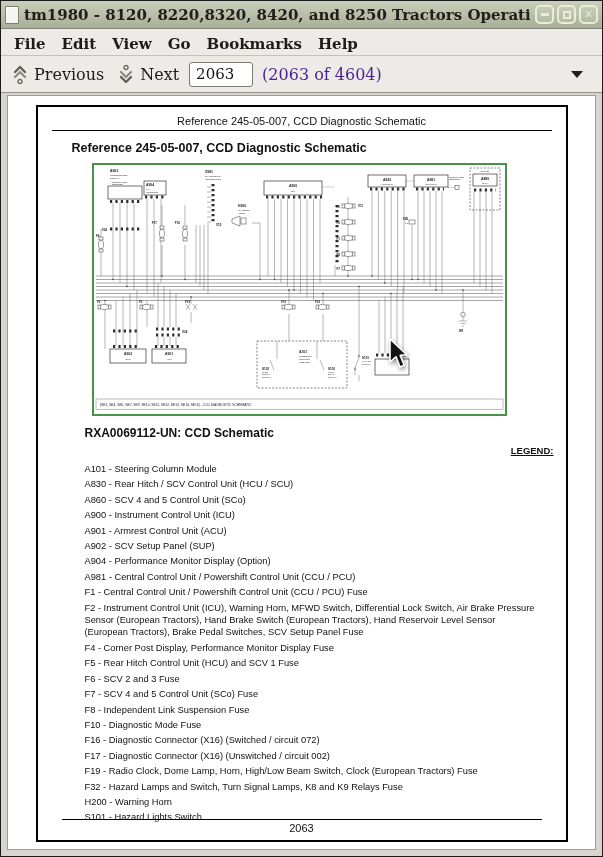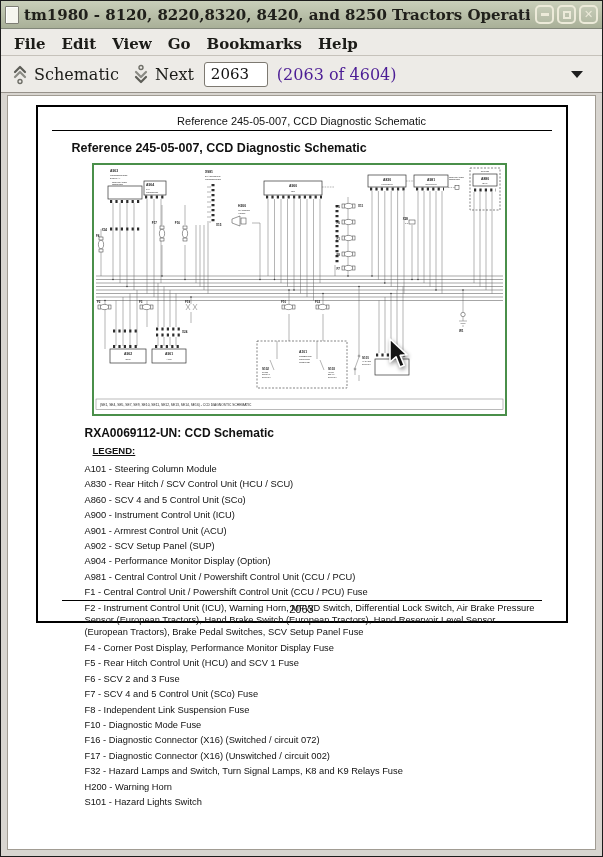--- a/index.html
+++ b/index.html
@@ -37,29 +37,29 @@
     padding:2px 3px;cursor:default;}
   .page-input{width:64px;height:25px;border:1px solid #7d7971;border-radius:3px;
     background:#fff;font:15px "DejaVu Serif",serif;color:#111;padding:0 6px;}
   .page-count{font-size:16px;color:#4c1d95;margin-left:2px;}
   .toolbar-caret{margin-left:auto;margin-right:12px;width:0;height:0;
     border-left:6px solid transparent;border-right:6px solid transparent;
     border-top:7px solid #1e1e1e;}
   
   .content-wrap{flex:1;padding:2px 6px 6px;overflow:hidden;}
   .content{background:#fff;height:100%;border:1px solid #a19c93;position:relative;overflow:hidden;}
-  .page{width:532px;height:518px;margin:9px auto 0;border:2px solid #000;
+  .page{width:532px;height:737px;margin:9px auto 0;border:2px solid #000;
     padding:6px 12px;position:relative;font-family:"Liberation Sans",sans-serif;color:#111;}
   .running-head{text-align:center;font-size:11px;padding-bottom:3px;
     border-bottom:1px solid #000;margin:2px 2px 10px;}
   .doc-title{font-weight:bold;font-size:12.5px;margin:0 0 8px 22px;}
   .schematic{display:block;margin:4px 0 10px 42px;}
   .figure-id{font-weight:bold;font-size:12px;margin:8px 0 5px 35px;}
   .legend-heading{font-weight:bold;font-size:9.5px;text-decoration:underline;
-    margin:0 0 7px 43px;}
+    margin:0 0 7px 43px;text-align:right;}
   .legend-item{font-size:9.3px;line-height:12.4px;margin:0 14px 3px 35px;}
   .page-footer{position:absolute;left:24px;right:24px;bottom:6px;
     border-top:1px solid #000;text-align:center;font-size:11px;padding-top:2px;}
   
   .sch-border{fill:#fff;stroke:#4a8f4a;stroke-width:2;}
   .wire{stroke:#5a5a5a;stroke-width:0.45;fill:none;}
   .bus{stroke:#4d4d4d;stroke-width:0.5;fill:none;}
   .dashwire{stroke:#5a5a5a;stroke-width:0.45;fill:none;stroke-dasharray:1.6 1;}
   .blk{fill:#fff;stroke:#333;stroke-width:0.7;}
   .blk-dash{fill:none;stroke:#333;stroke-width:0.6;stroke-dasharray:2 1.5;}
@@ -107,21 +107,21 @@
       <span class="menu-item">Help</span>
   </div>
 
   <div class="toolbar">
     <div class="tool-btn">
       <svg width="18" height="21" viewBox="0 0 18 21">
         <path d="M4 8 L9 3 L14 8" fill="none" stroke="#5d5d57" stroke-width="2.2" stroke-linecap="round" stroke-linejoin="round"></path>
         <path d="M4 13 L9 8 L14 13" fill="none" stroke="#8b8b84" stroke-width="2.2" stroke-linecap="round" stroke-linejoin="round"></path>
         <circle cx="9" cy="17.5" r="2" fill="none" stroke="#6e6e67" stroke-width="1.4"></circle>
       </svg>
-      <span>Schematic</span>
+      <span>Previous</span>
     </div>
     <div class="tool-btn">
       <svg width="18" height="21" viewBox="0 0 18 21">
         <circle cx="9" cy="3.5" r="2" fill="none" stroke="#6e6e67" stroke-width="1.4"></circle>
         <path d="M4 8 L9 13 L14 8" fill="none" stroke="#8b8b84" stroke-width="2.2" stroke-linecap="round" stroke-linejoin="round"></path>
         <path d="M4 13 L9 18 L14 13" fill="none" stroke="#5d5d57" stroke-width="2.2" stroke-linecap="round" stroke-linejoin="round"></path>
       </svg>
       <span>Next</span>
     </div>
     <input class="page-input" type="text" value="2063" style="">
@@ -351,20 +351,21 @@
             <div class="legend-item">F1 - Central Control Unit / Powershift Control Unit (CCU / PCU) Fuse</div>
             <div class="legend-item">F2 - Instrument Control Unit (ICU), Warning Horn, MFWD Switch, Differential Lock Switch, Air Brake Pressure Sensor (European Tractors), Hand Brake Switch (European Tractors), Hand Reservoir Level Sensor (European Tractors), Brake Pedal Switches, SCV Setup Panel Fuse</div>
             <div class="legend-item">F4 - Corner Post Display, Performance Monitor Display Fuse</div>
             <div class="legend-item">F5 - Rear Hitch Control Unit (HCU) and SCV 1 Fuse</div>
             <div class="legend-item">F6 - SCV 2 and 3 Fuse</div>
             <div class="legend-item">F7 - SCV 4 and 5 Control Unit (SCo) Fuse</div>
             <div class="legend-item">F8 - Independent Link Suspension Fuse</div>
             <div class="legend-item">F10 - Diagnostic Mode Fuse</div>
             <div class="legend-item">F16 - Diagnostic Connector (X16) (Switched / circuit 072)</div>
             <div class="legend-item">F17 - Diagnostic Connector (X16) (Unswitched / circuit 002)</div>
+            <div class="legend-item">F19 - Radio Clock, Dome Lamp, Horn, High/Low Beam Switch, Clock (European Tractors) Fuse</div>
             <div class="legend-item">F32 - Hazard Lamps and Switch, Turn Signal Lamps, K8 and K9 Relays Fuse</div>
             <div class="legend-item">H200 - Warning Horn</div>
             <div class="legend-item">S101 - Hazard Lights Switch</div>
         </div>
 
         <div class="page-footer">2063</div>
       </div>
     </div>
   </div>
 

